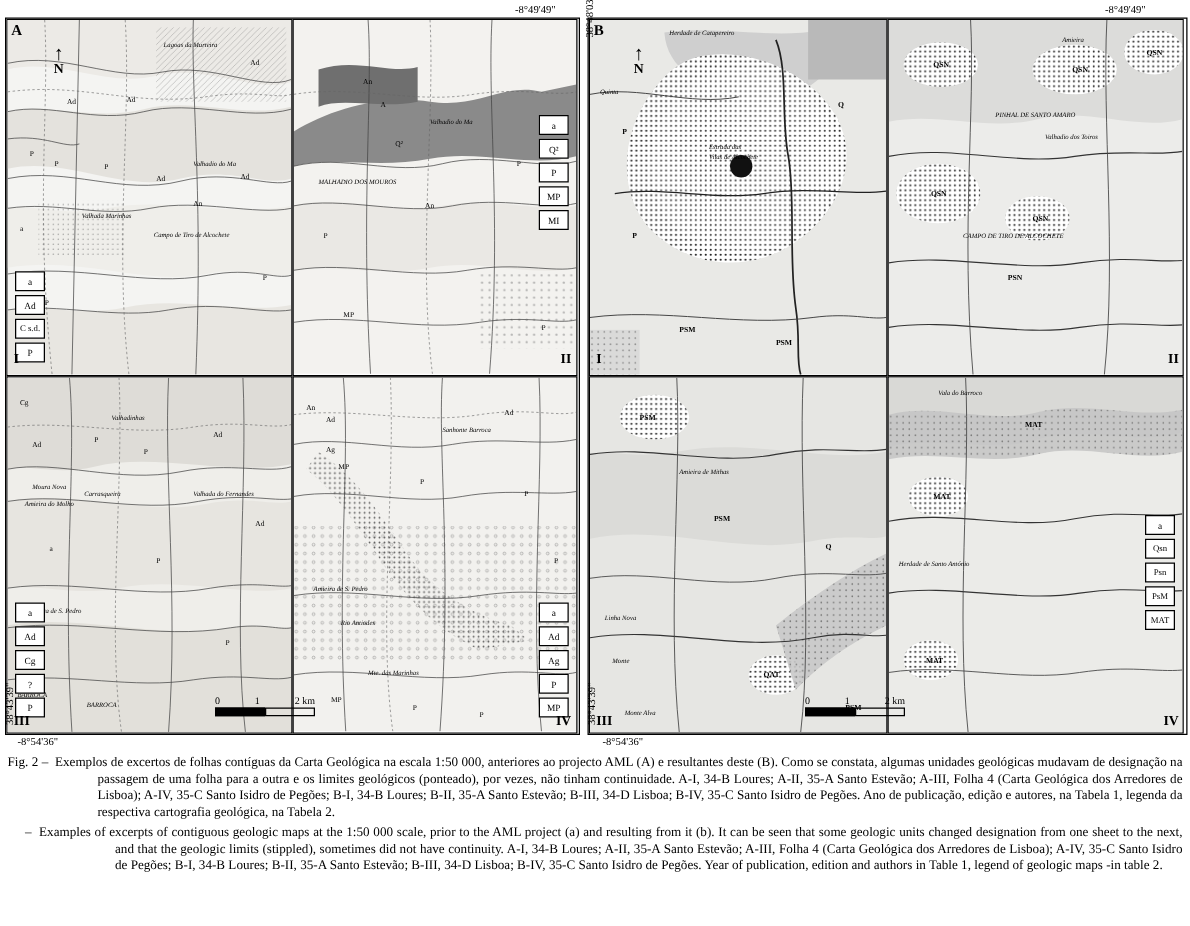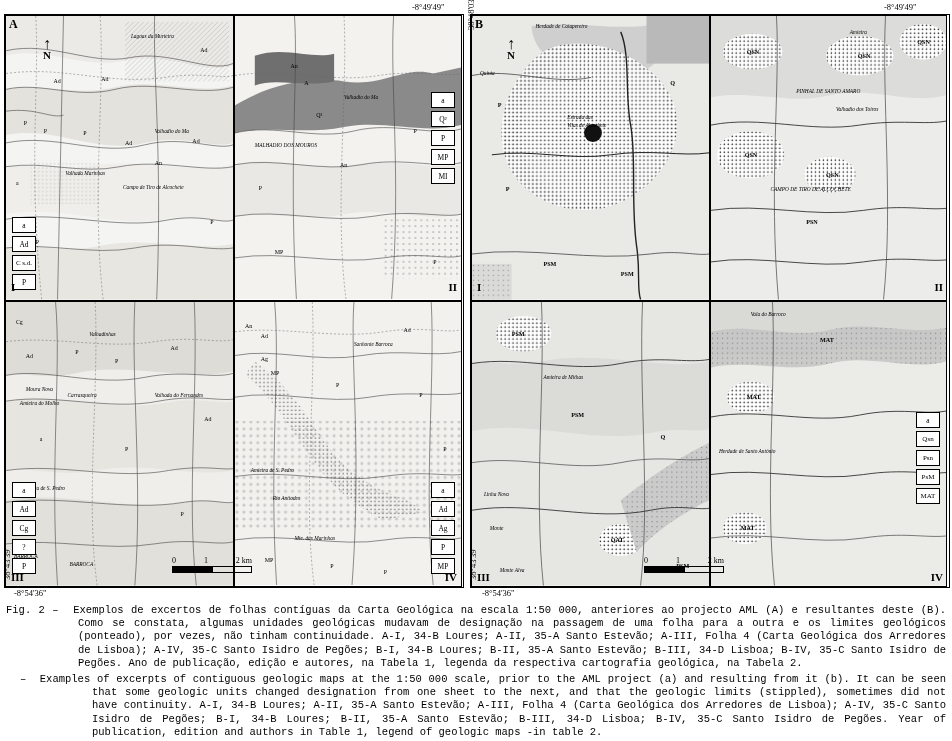--- a/index.html
+++ b/index.html
@@ -32,21 +32,21 @@
   .scalebar{position:absolute;z-index:40;display:flex;align-items:flex-end;font-size:8px;font-family:"Liberation Serif",serif;}
   .sbseg{width:38px;height:5px;border:1px solid #000;}
   .sbseg.dark{background:#000;}
   .sbticks{position:absolute;top:-10px;left:0;width:100%;display:flex;justify-content:space-between;font-size:8px;}
 
   
   .northarrow{position:absolute;z-index:40;width:22px;text-align:center;font-size:11px;font-weight:bold;font-family:"Liberation Serif",serif;}
   .northarrow .arrow{display:block;font-size:16px;line-height:11px;}
 
   
-  .caption{position:absolute;left:6px;top:604px;width:940px;font-size:10.5px;line-height:13.2px;text-align:justify;font-family:Liberation Mono, monospace;}
+  .caption{position:absolute;left:6px;top:604px;width:940px;font-size:10.5px;line-height:13.2px;text-align:justify;font-family:Liberation Serif, serif;}
   .caption p{margin:0 0 3px 0;}
   .cap-hang{padding-left:72px;text-indent:-72px;}
   .cap-hang2{padding-left:86px;text-indent:-72px;}
   .cap2{margin-top:7px;}
 </style>
 </head>
 <body>
 
 <div class="page">
 

